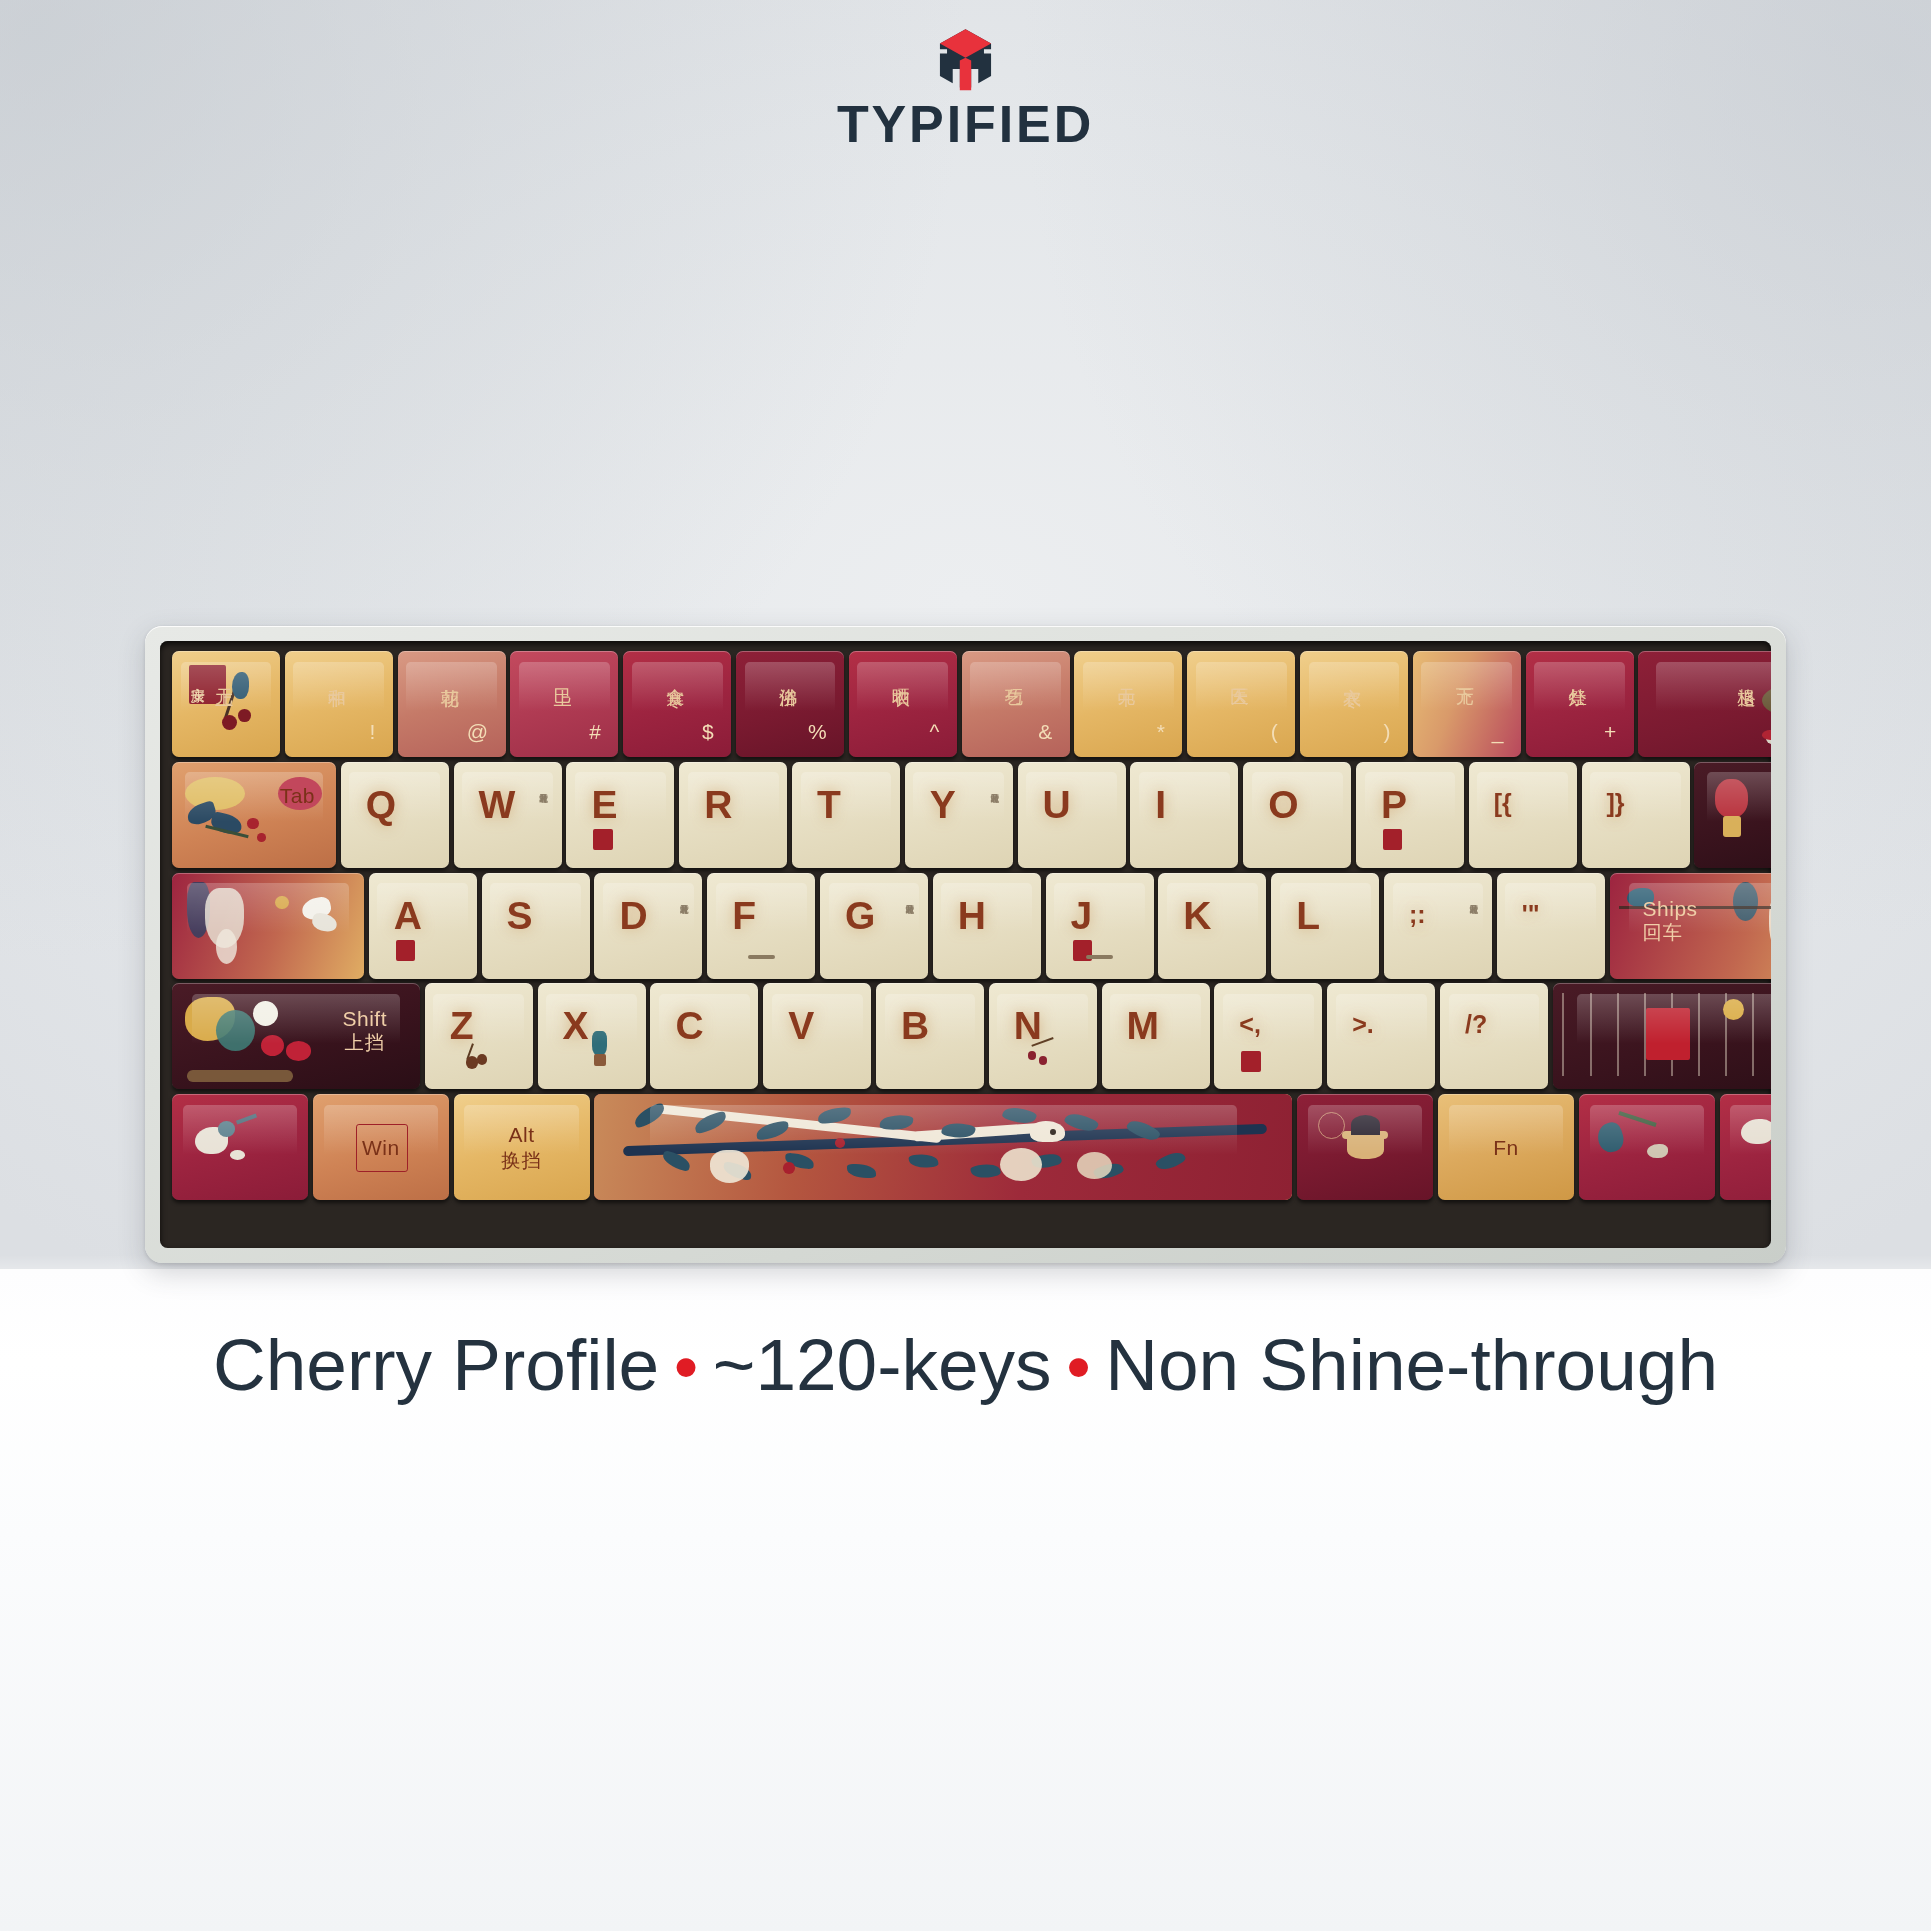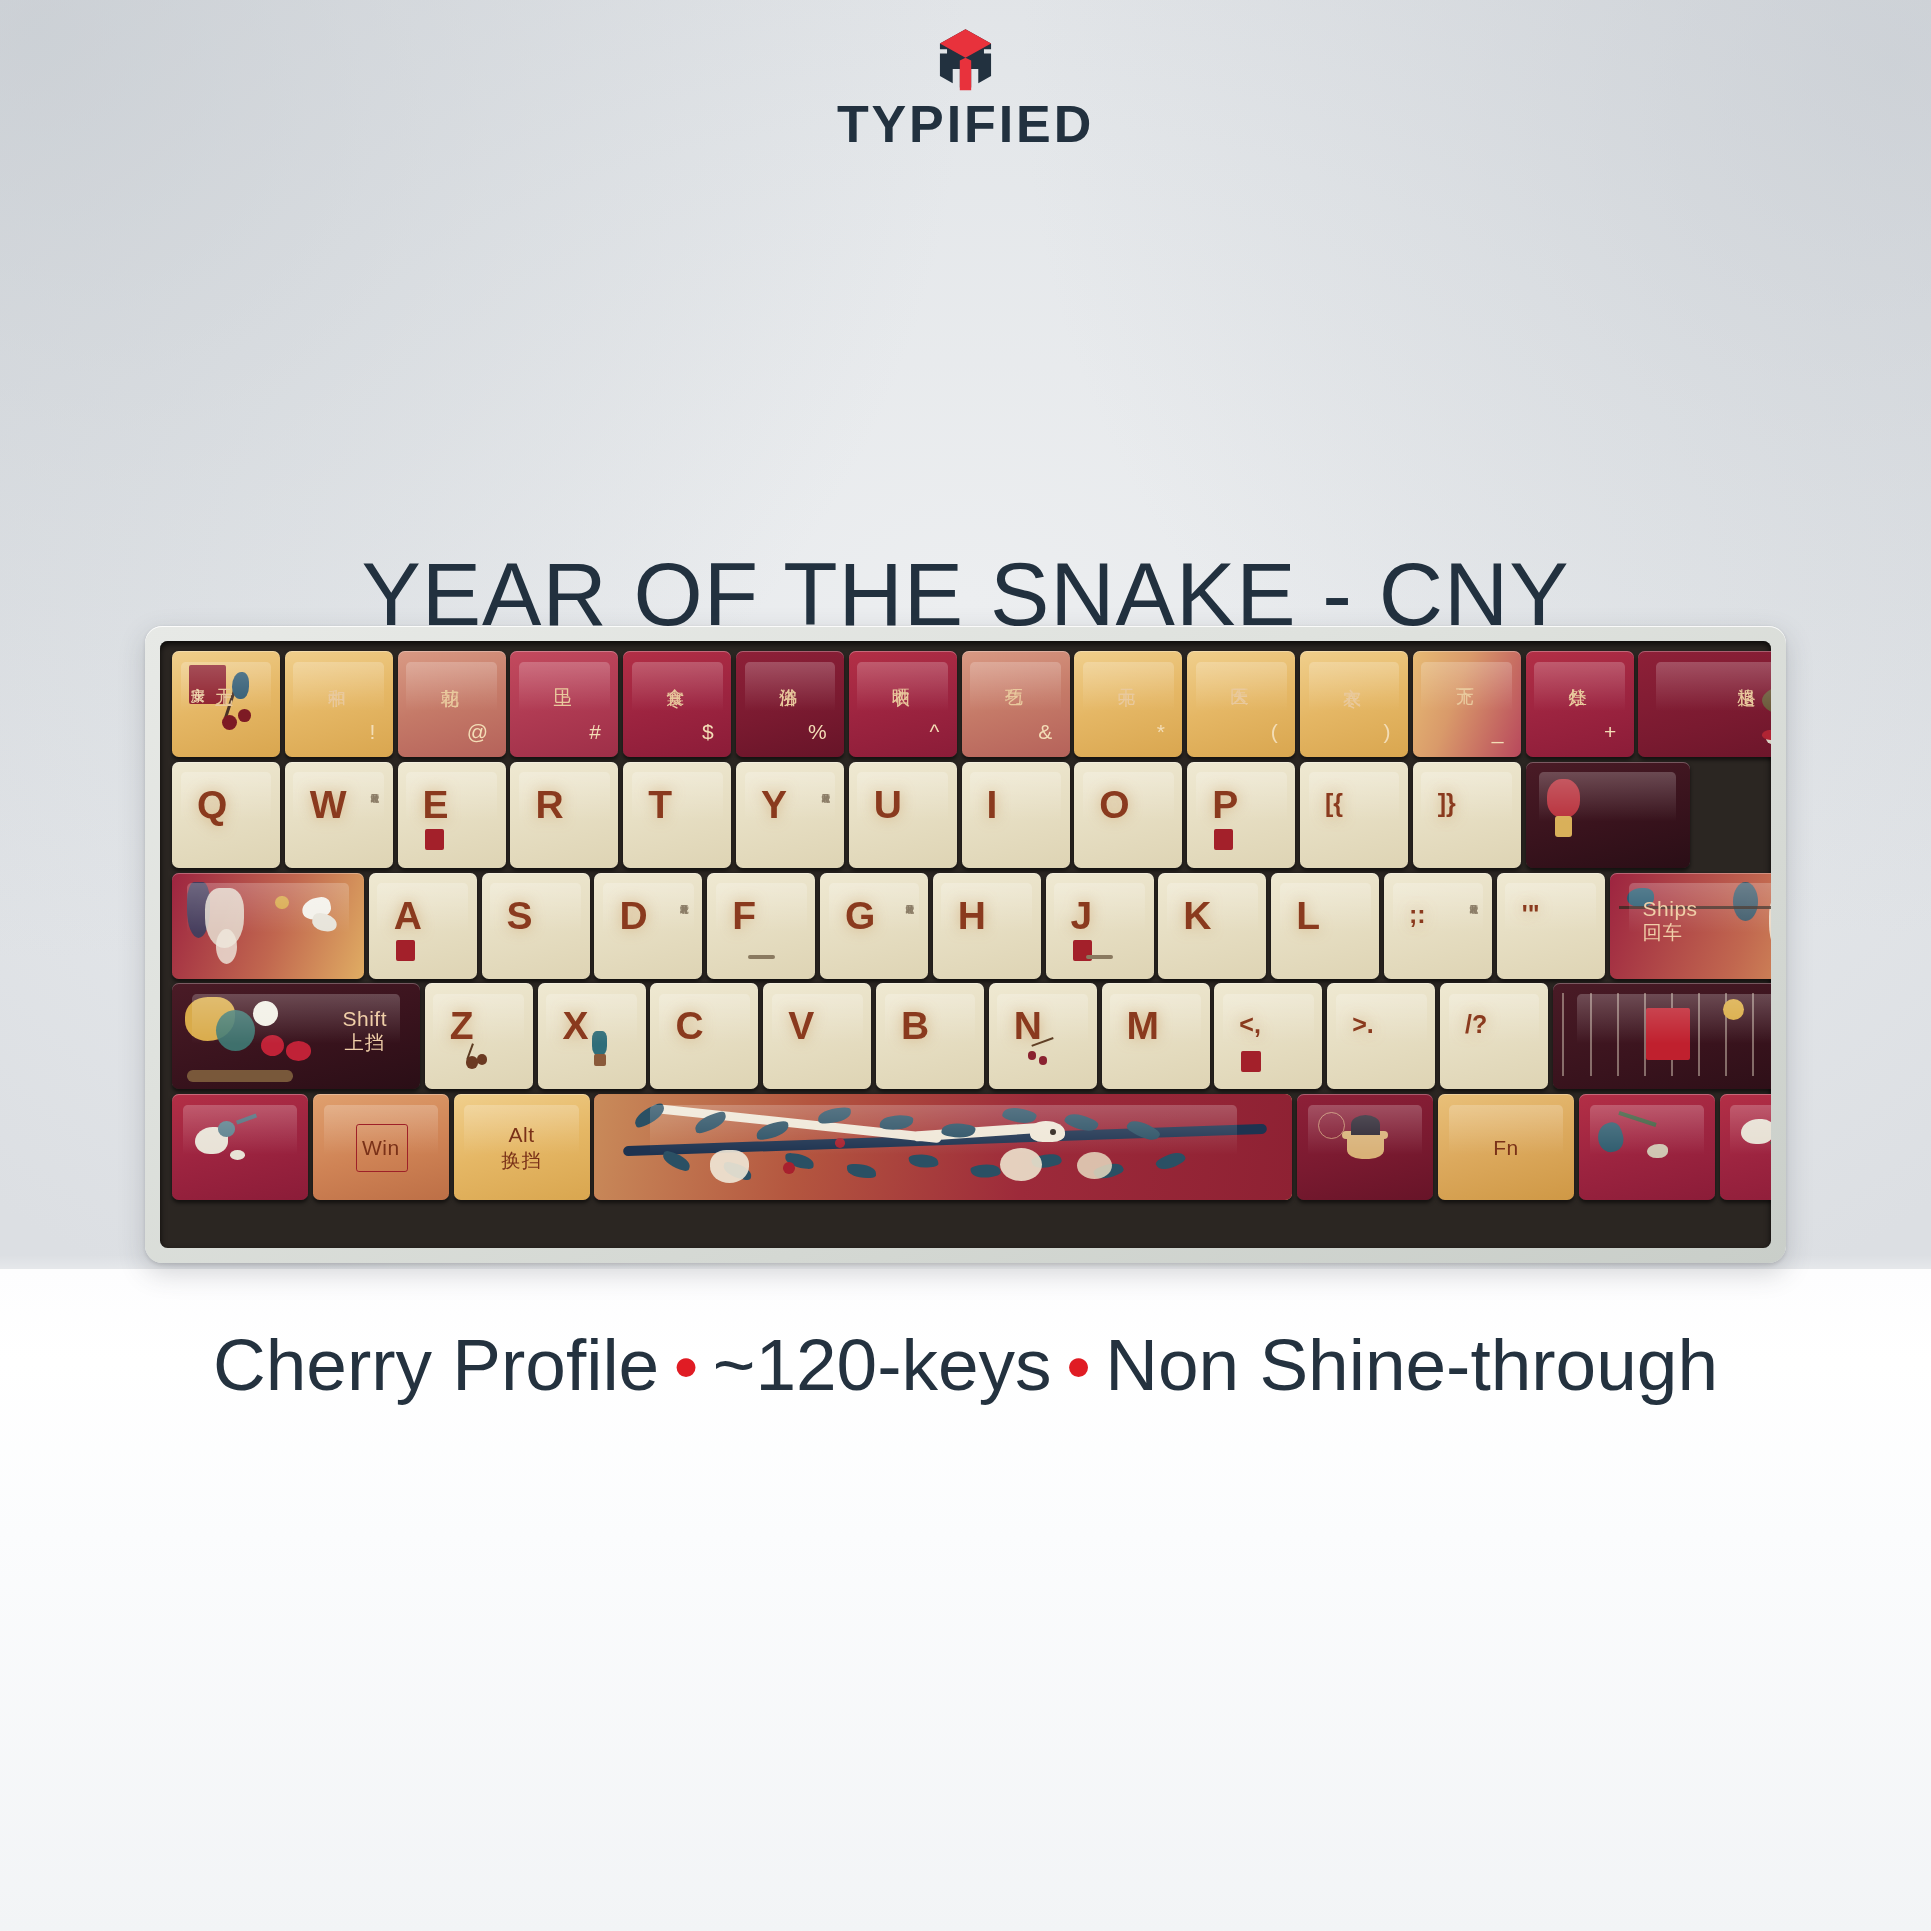--- a/index.html
+++ b/index.html
@@ -116,21 +116,20 @@
   <div id="brand">
     <svg id="brandmark" viewBox="0 0 100 100">
       <polygon points="50,6 86,26 86,34 76,34 76,40 86,40 86,72 68,82 68,62 58,62 58,88 42,88 42,62 32,62 32,82 14,72 14,40 24,40 24,34 14,34 14,26" fill="#22313f"></polygon>
       <polygon points="50,6 86,26 50,46 14,26" fill="#e8323c"></polygon>
       <polygon points="50,46 58,50 58,92 42,92 42,50" fill="#e8323c"></polygon>
     </svg>
     <div id="wordmark">TYPIFIED</div>
   </div>
 
 
-  <h1 id="title">YEAR OF THE SNAKE - CNY</h1>
 
   <div id="kb">
     <div id="kb-inner">
         <div class="krow">
           <div class="key c-gold" style="width: 108px;">
             <div class="art">
               <span style="position:absolute;left:17.4px;top:13.5px;width:37px;height:39px;background:#8e1f2c;border-radius:1.9px;"></span>
               <span style="position:absolute;left:58px;top:29px;width:2.9px;height:39px;background:#4a3226;transform:rotate(18deg);"></span>
               <span style="position:absolute;left:50px;top:64px;width:15.4px;height:15.4px;border-radius:50%;background:#7d1a24;"></span>
               <span style="position:absolute;left:66px;top:58px;width:12.6px;height:12.6px;border-radius:50%;background:#7d1a24;"></span>
@@ -260,20 +259,37 @@
             </div>
             <div class="face"></div>
             <div class="lbl">
               <div style="position:absolute;left:0;right:0;top:0;bottom:0;">
                 <div class="cn numcn" style="position:absolute;left:50%;top:23px;transform:translateX(-60%);writing-mode:vertical-rl;text-orientation:upright;">退格</div>
               </div>
             </div>
           </div>
         </div>
         <div class="krow">
+          <div class="key c-copper" style="width: 164px;">
+            <div class="art">
+              <span style="position:absolute;left:13.5px;top:15.4px;width:60px;height:33px;border-radius:50%;background:#e0bd63;"></span>
+              <span style="position:absolute;left:15.4px;top:42px;width:29px;height:19.3px;border-radius:60% 20% 50% 40%;background:#2b4a63;transform:rotate(-18deg);"></span>
+              <span style="position:absolute;left:39px;top:52px;width:31px;height:19.3px;border-radius:20% 60% 40% 50%;background:#2b4a63;transform:rotate(12deg);"></span>
+              <span style="position:absolute;left:33px;top:68px;width:44px;height:2.9px;background:#3a4f3a;transform:rotate(14deg);"></span>
+              <span style="position:absolute;left:75px;top:56px;width:11.6px;height:11.6px;border-radius:50%;background:#a8232e;"></span>
+              <span style="position:absolute;left:85px;top:71px;width:8.7px;height:8.7px;border-radius:50%;background:#a8232e;"></span>
+            </div>
+            <div class="face"></div>
+            <div class="lbl">
+              <div style="position:absolute;right:13.5px;top:15.4px;width:44px;height:33px;border-radius:50%;background:#c2475c;"></div>
+              <div style="position: absolute; right: 21px; top: 23px; z-index: 2;">
+                <div class="mod-en" style="color: rgb(122, 49, 24);">Tab</div>
+              </div>
+            </div>
+          </div>
           <div class="key c-alpha" style="width: 108px;">
             <div class="face"></div>
             <div class="lbl">
               <div class="glyph" style="position: absolute; left: 25px; top: 23px;">Q</div>
             </div>
           </div>
           <div class="key c-alpha" style="width: 108px;">
             <div class="face"></div>
             <div class="lbl">
               <div class="glyph" style="position: absolute; left: 25px; top: 23px;">W</div>

